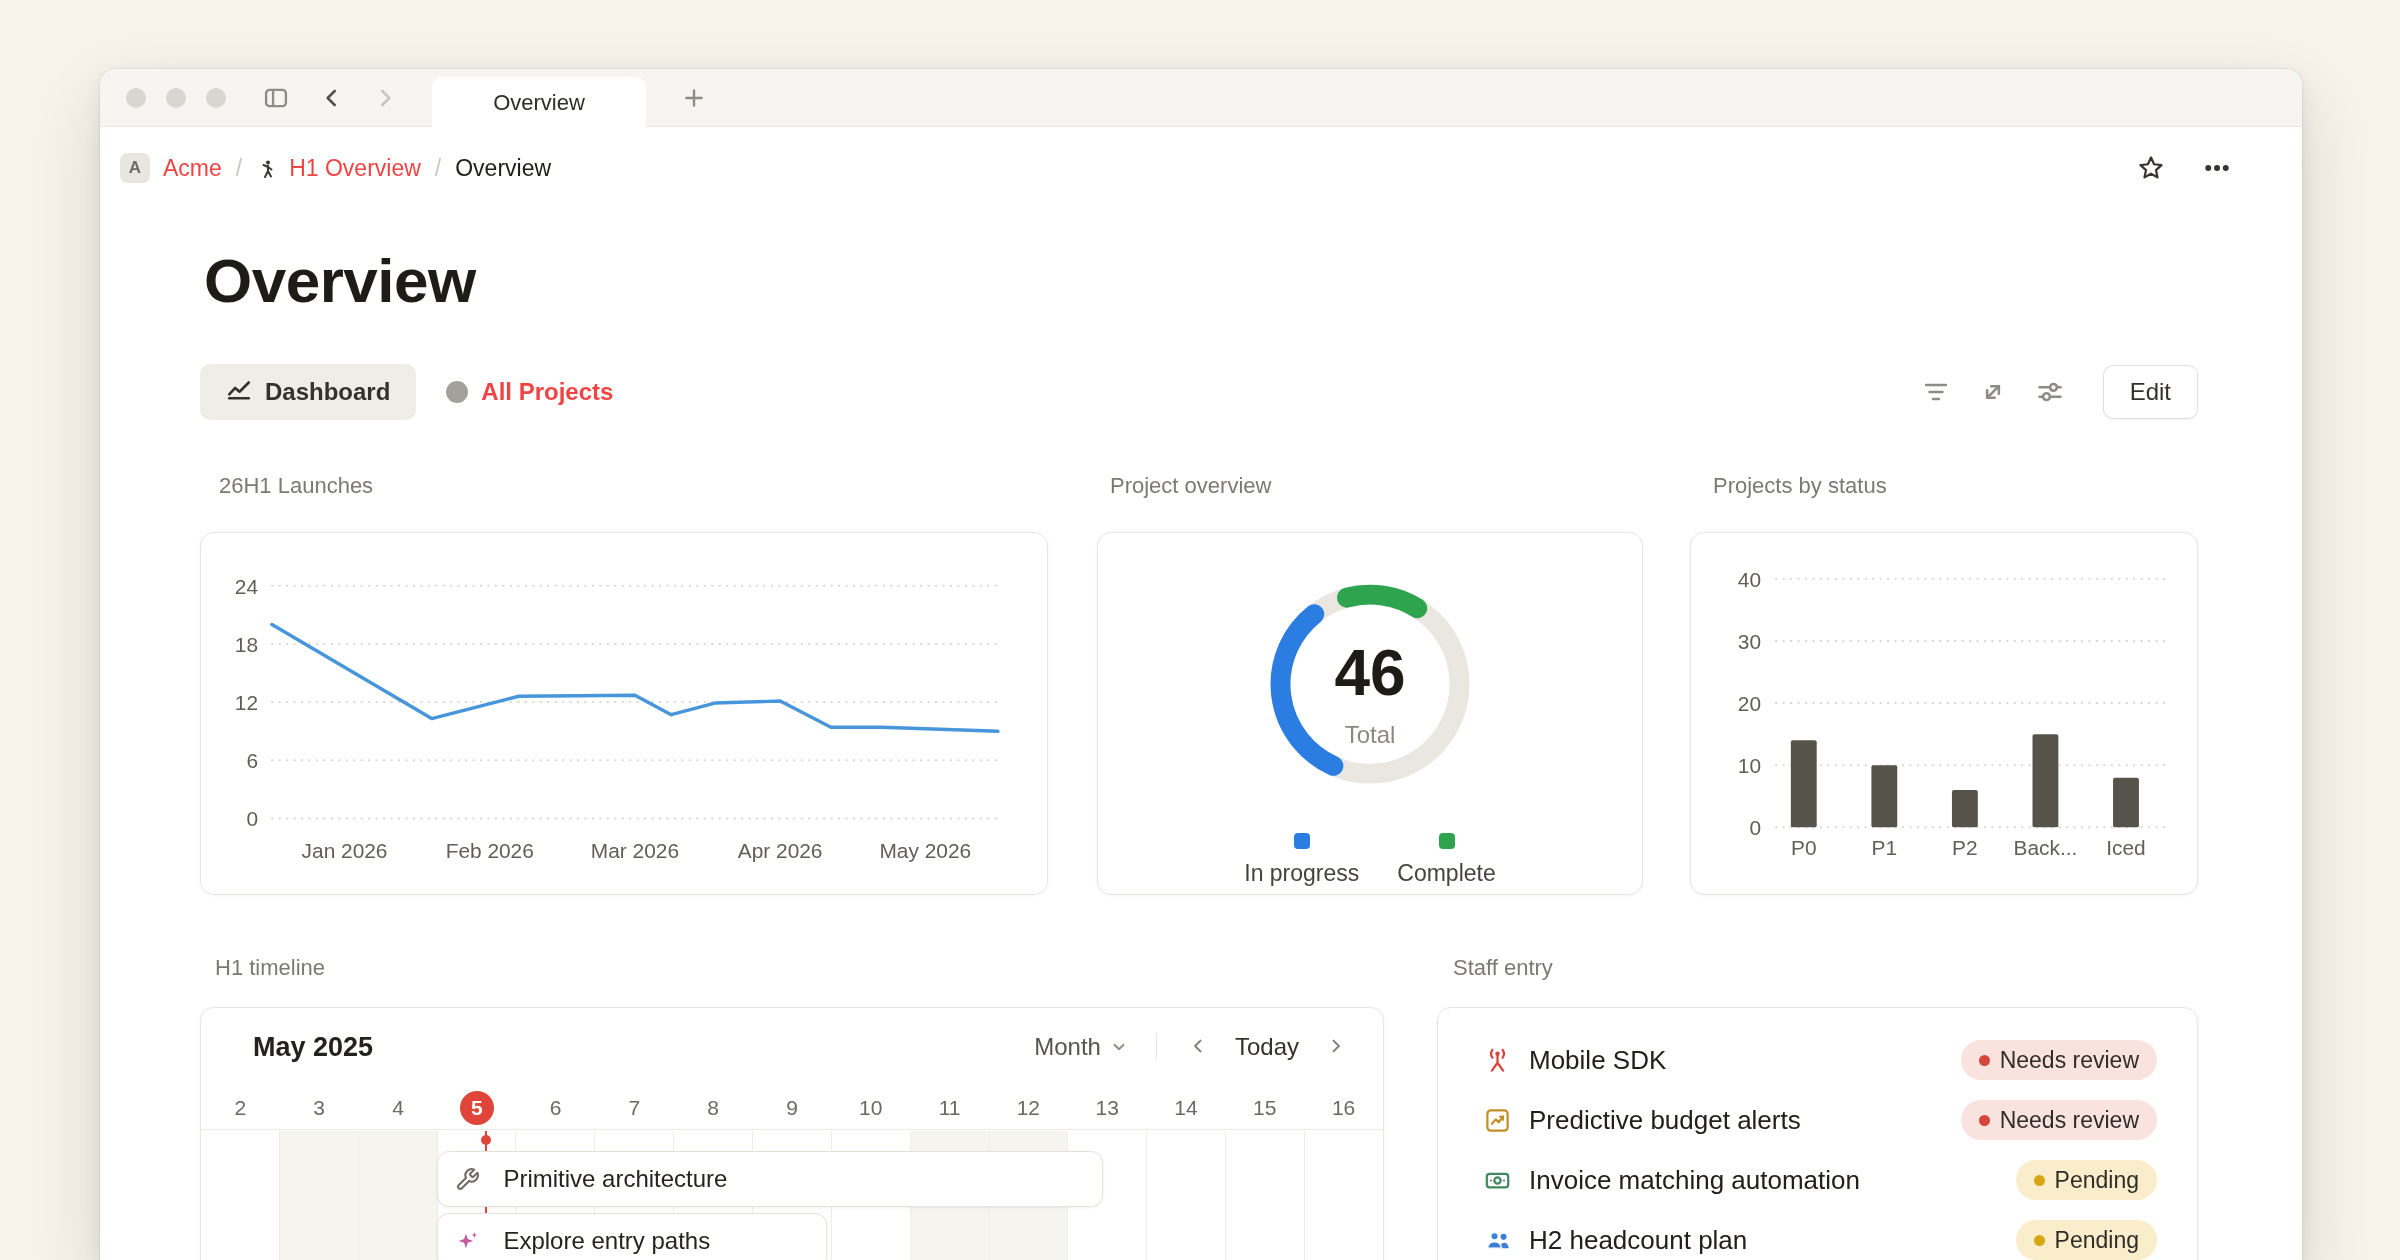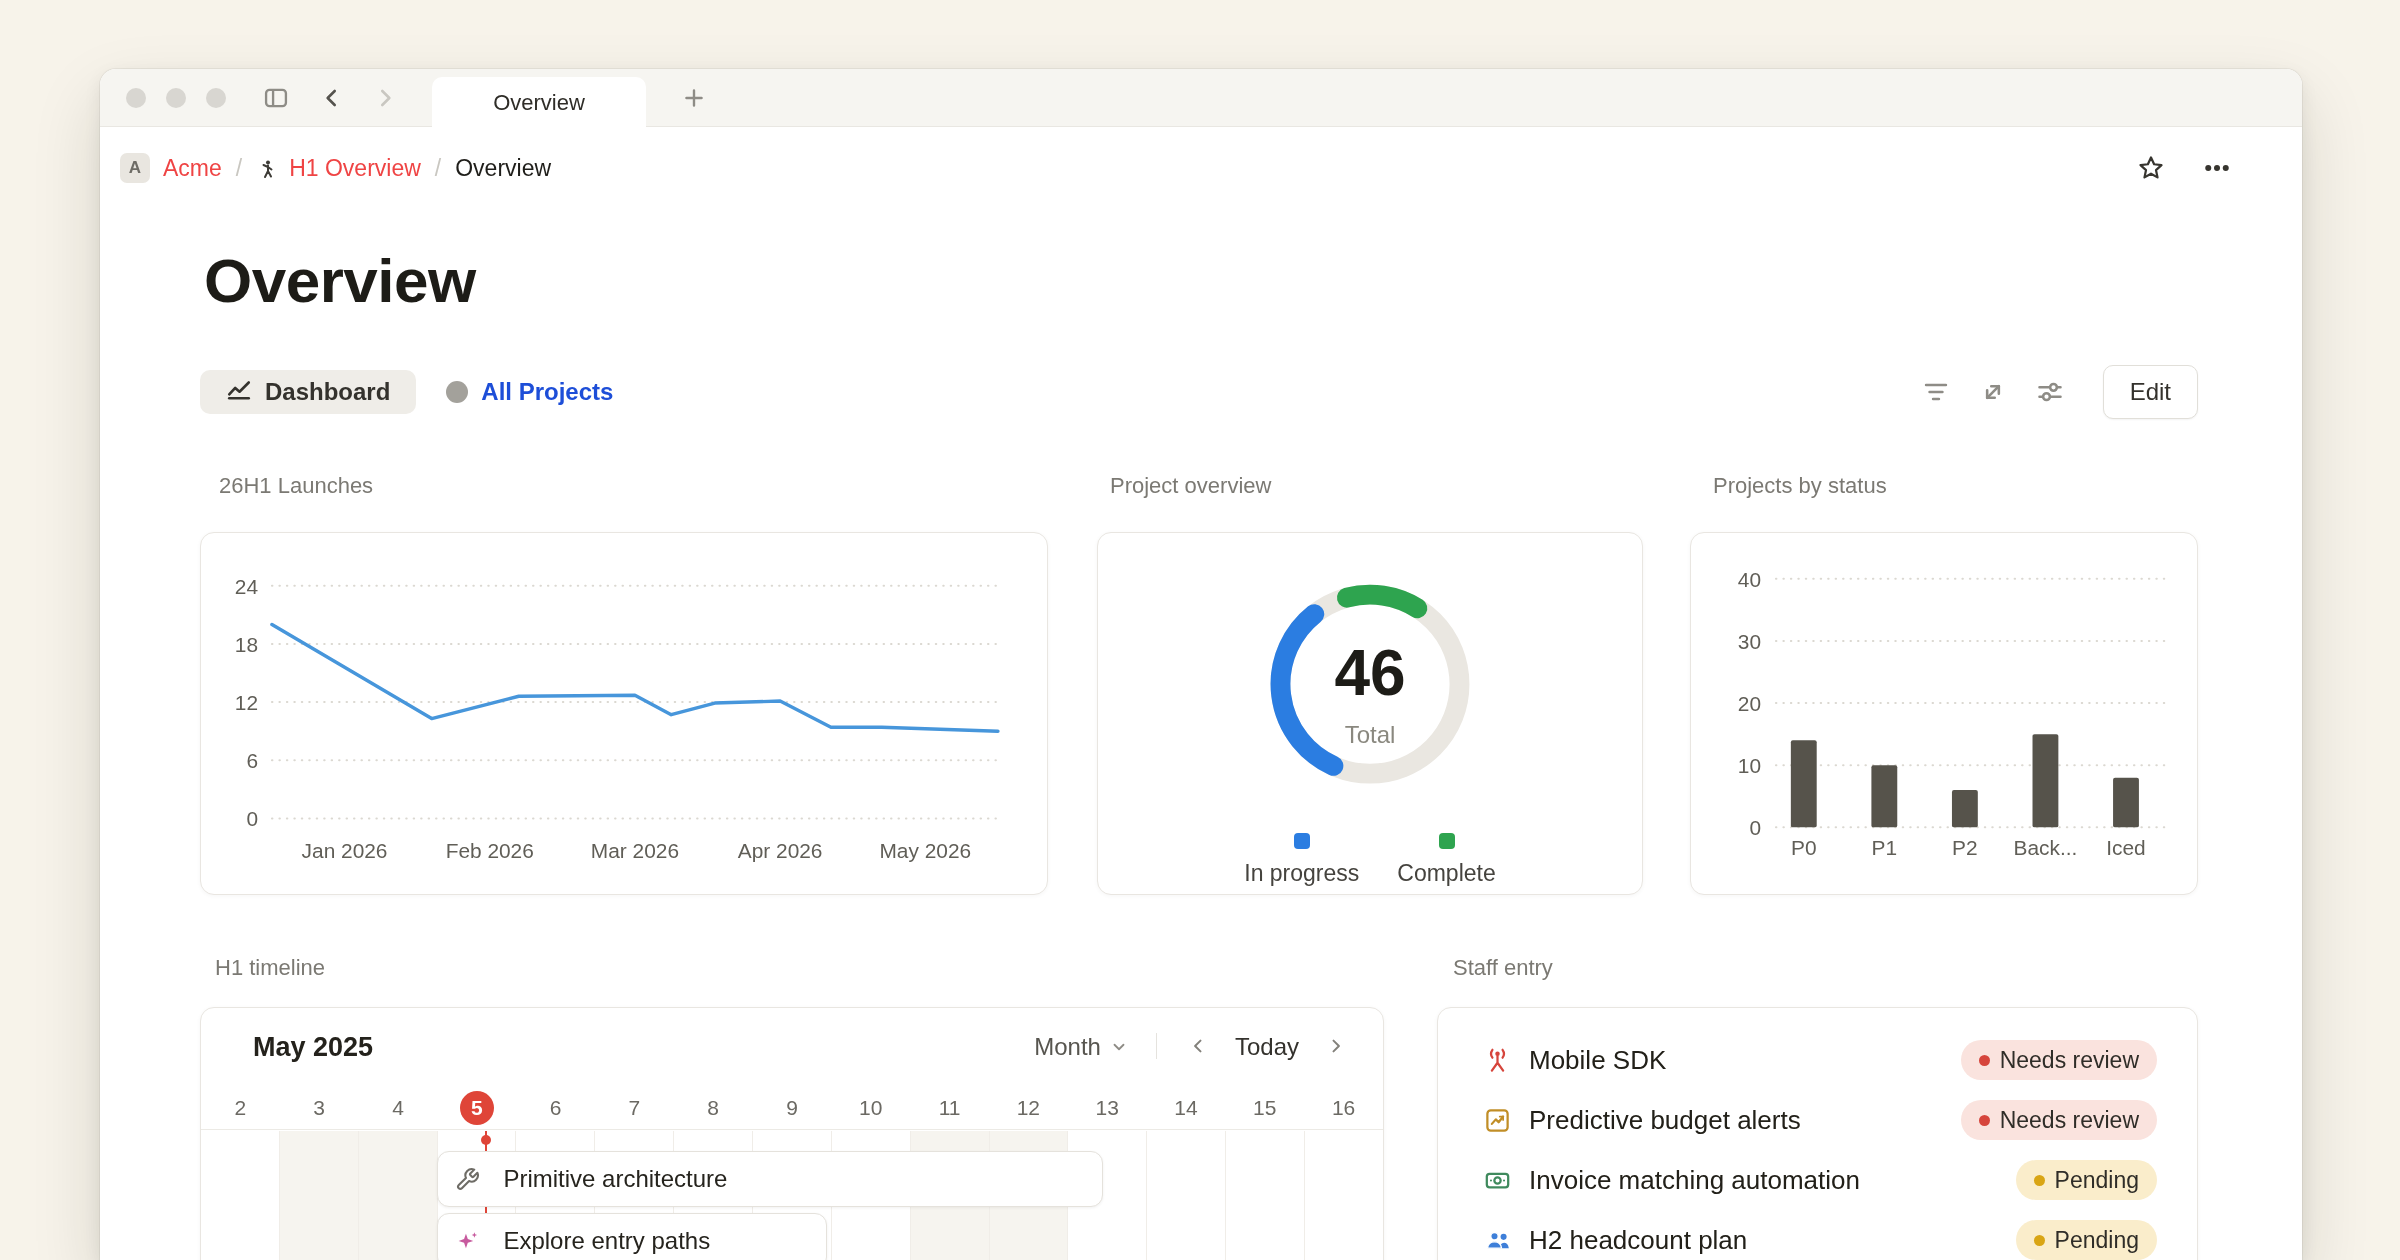--- a/index.html
+++ b/index.html
@@ -31,22 +31,22 @@
   .crumb { color:#ef4444; }
   .crumb.current { color:#1F1E1A; }
   .sep { color:#C9C7C1; margin:0 14px; }
   .crumb-icon { display:inline-flex; margin-right:9px; position:relative; top:2px; }
   .topbar-actions { display:flex; align-items:center; gap:36px; }
   .topbar-actions .abtn { width:30px; height:30px; display:grid; place-items:center; }
   
   h1.page-title { position:absolute; left:104px; top:176px; font-size:62px; line-height:71px; font-weight:700; letter-spacing:-0.5px; color:#1D1C17; }
   .views-row { position:absolute; left:100px; right:104px; top:294px; height:58px; display:flex; align-items:center; justify-content:space-between; }
   .views-left { display:flex; align-items:center; gap:30px; }
-  .view-pill { height:44px; padding:0 26px; background:#EFEDE8; border-radius:10px; display:flex; align-items:center; gap:13px; font-size:24px; font-weight:700; color:#34322D; }
-  .view-plain { display:flex; align-items:center; gap:13px; font-size:24px; font-weight:700; color:#1d4ed8; }
+  .view-pill { height:56px; padding:0 26px; background:#EFEDE8; border-radius:10px; display:flex; align-items:center; gap:13px; font-size:24px; font-weight:700; color:#34322D; }
+  .view-plain { display:flex; align-items:center; gap:13px; font-size:24px; font-weight:700; color:#ef4444; }
   .gray-circle { width:22px; height:22px; border-radius:50%; background:#A3A19B; }
   .views-right { display:flex; align-items:center; gap:27px; }
   .views-right .vbtn { width:30px; height:30px; display:grid; place-items:center; }
   .edit-btn { margin-left:11px; height:54px; padding:0 26px; border:1px solid #E1DFD9; border-radius:10px; background:#fff; font-size:24px; color:#34322D; display:flex; align-items:center; box-shadow:0 1px 2px rgba(0,0,0,0.05); }
   
   .card-title { position:absolute; font-size:22px; color:#7B7973; }
   #title-launches { left:119px; top:404px; }
   #title-overview { left:1010px; top:404px; }
   #title-status  { left:1613px; top:404px; }
   #title-timeline { left:115px; top:886px; }

